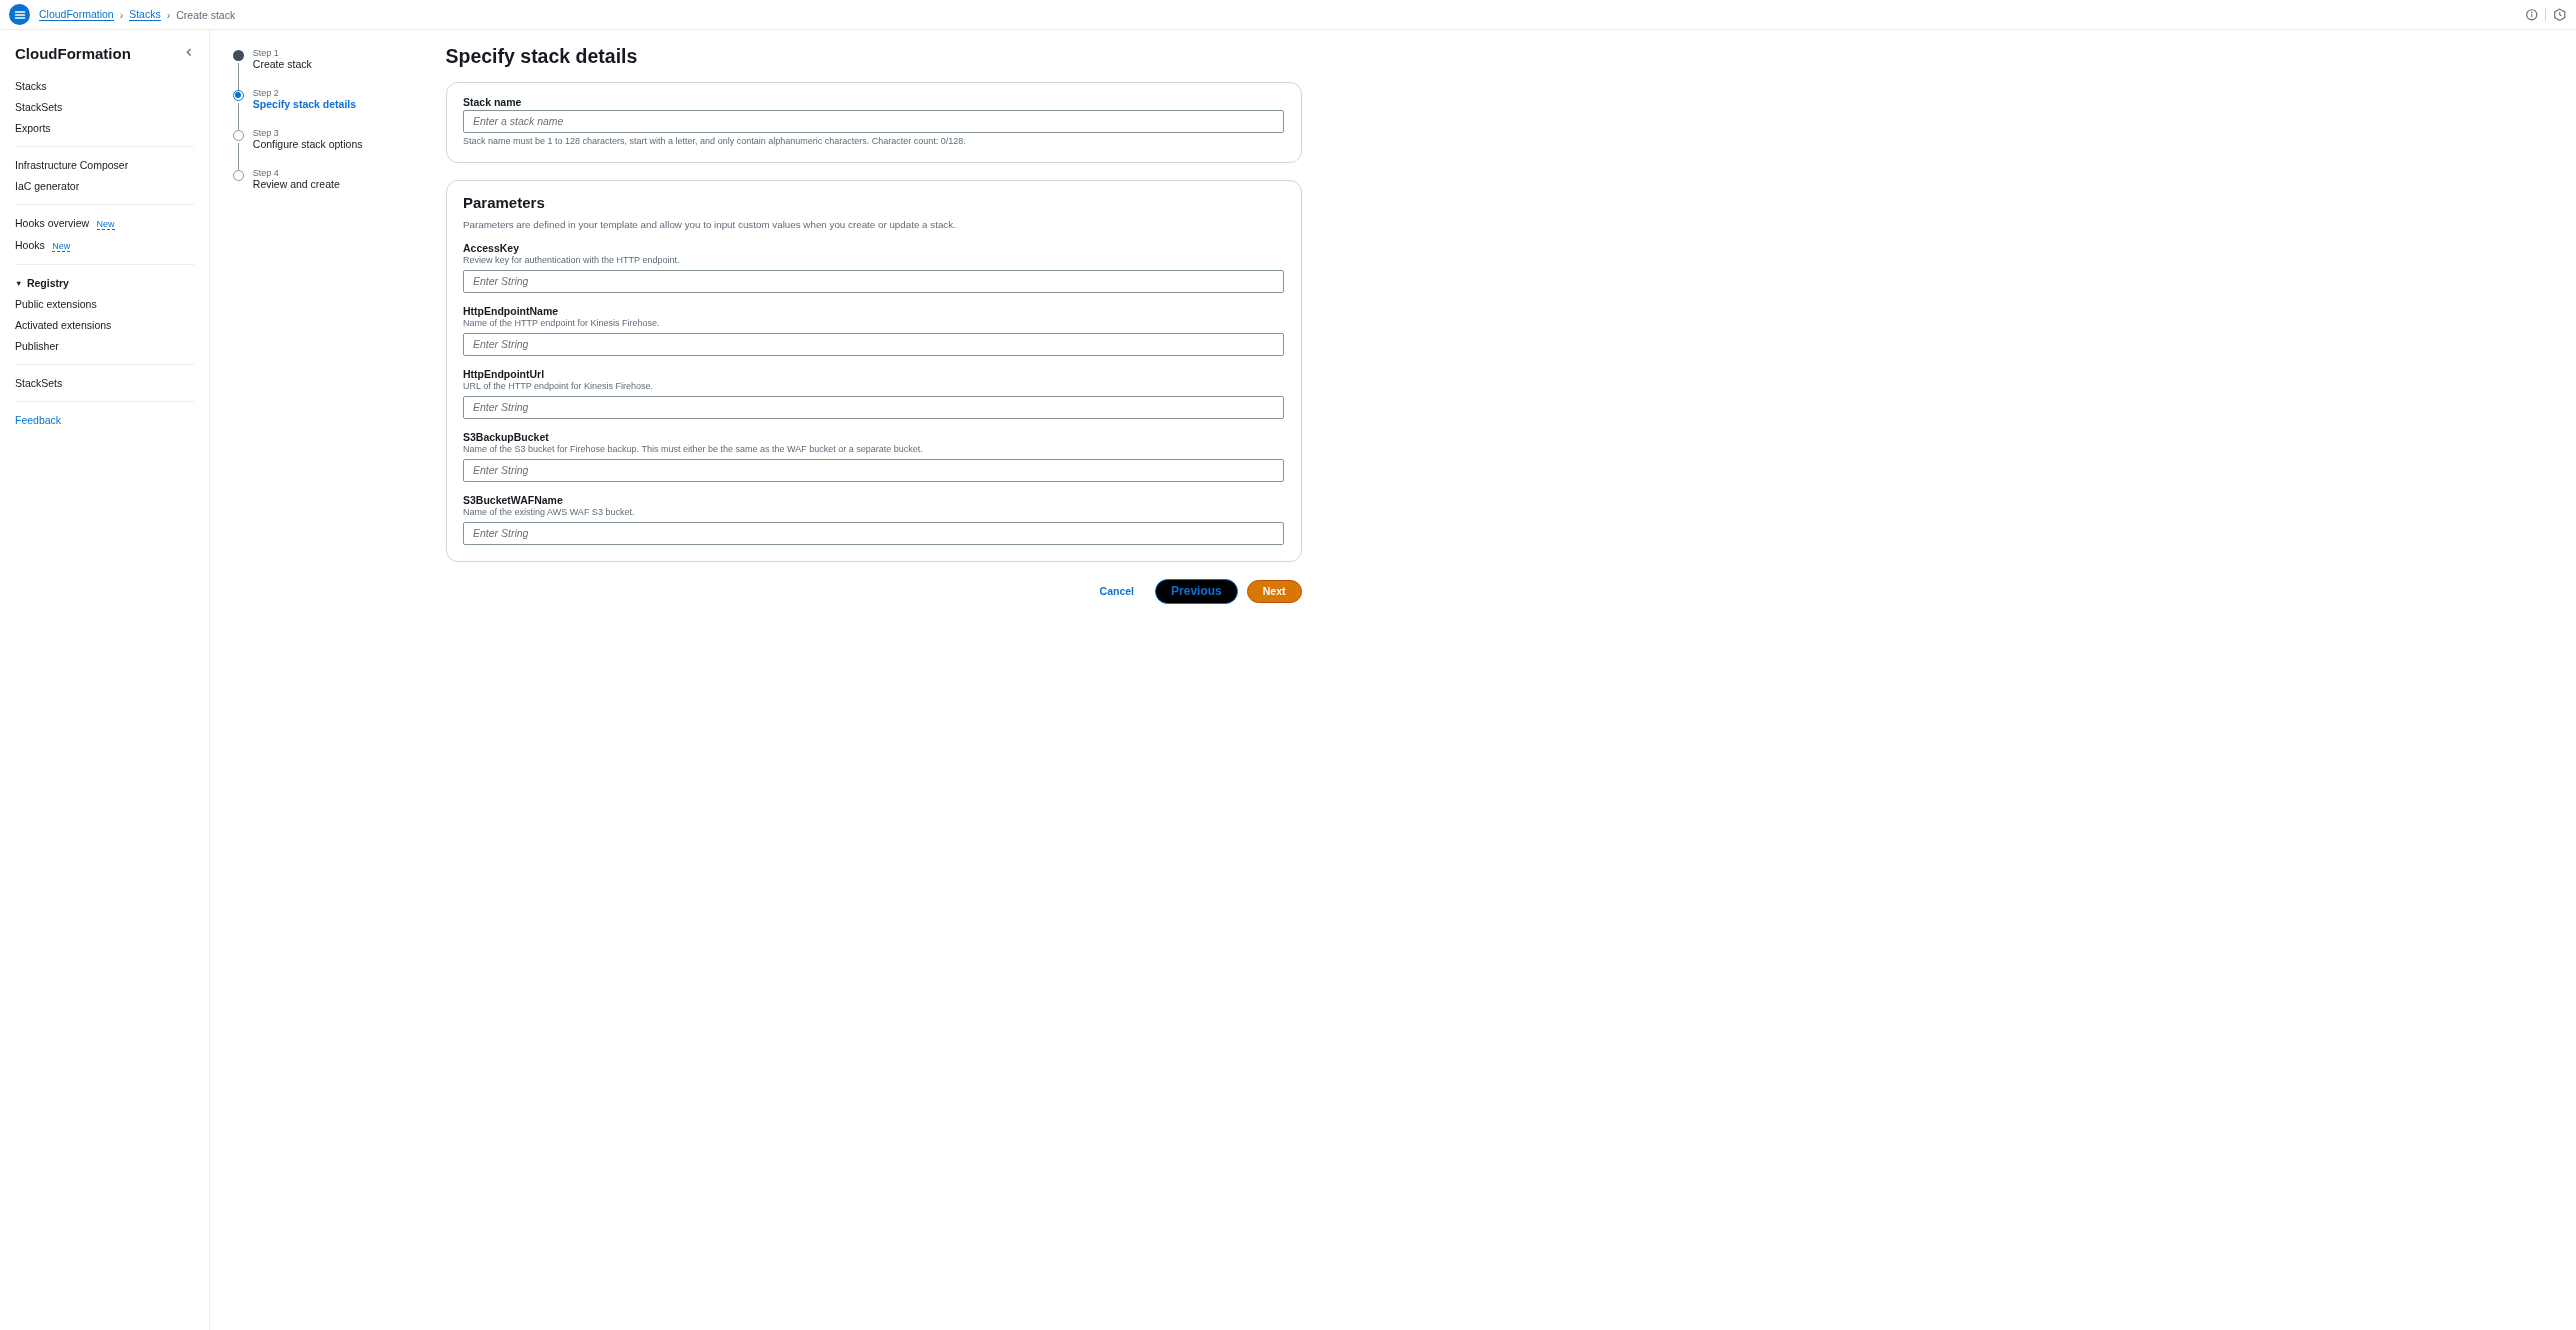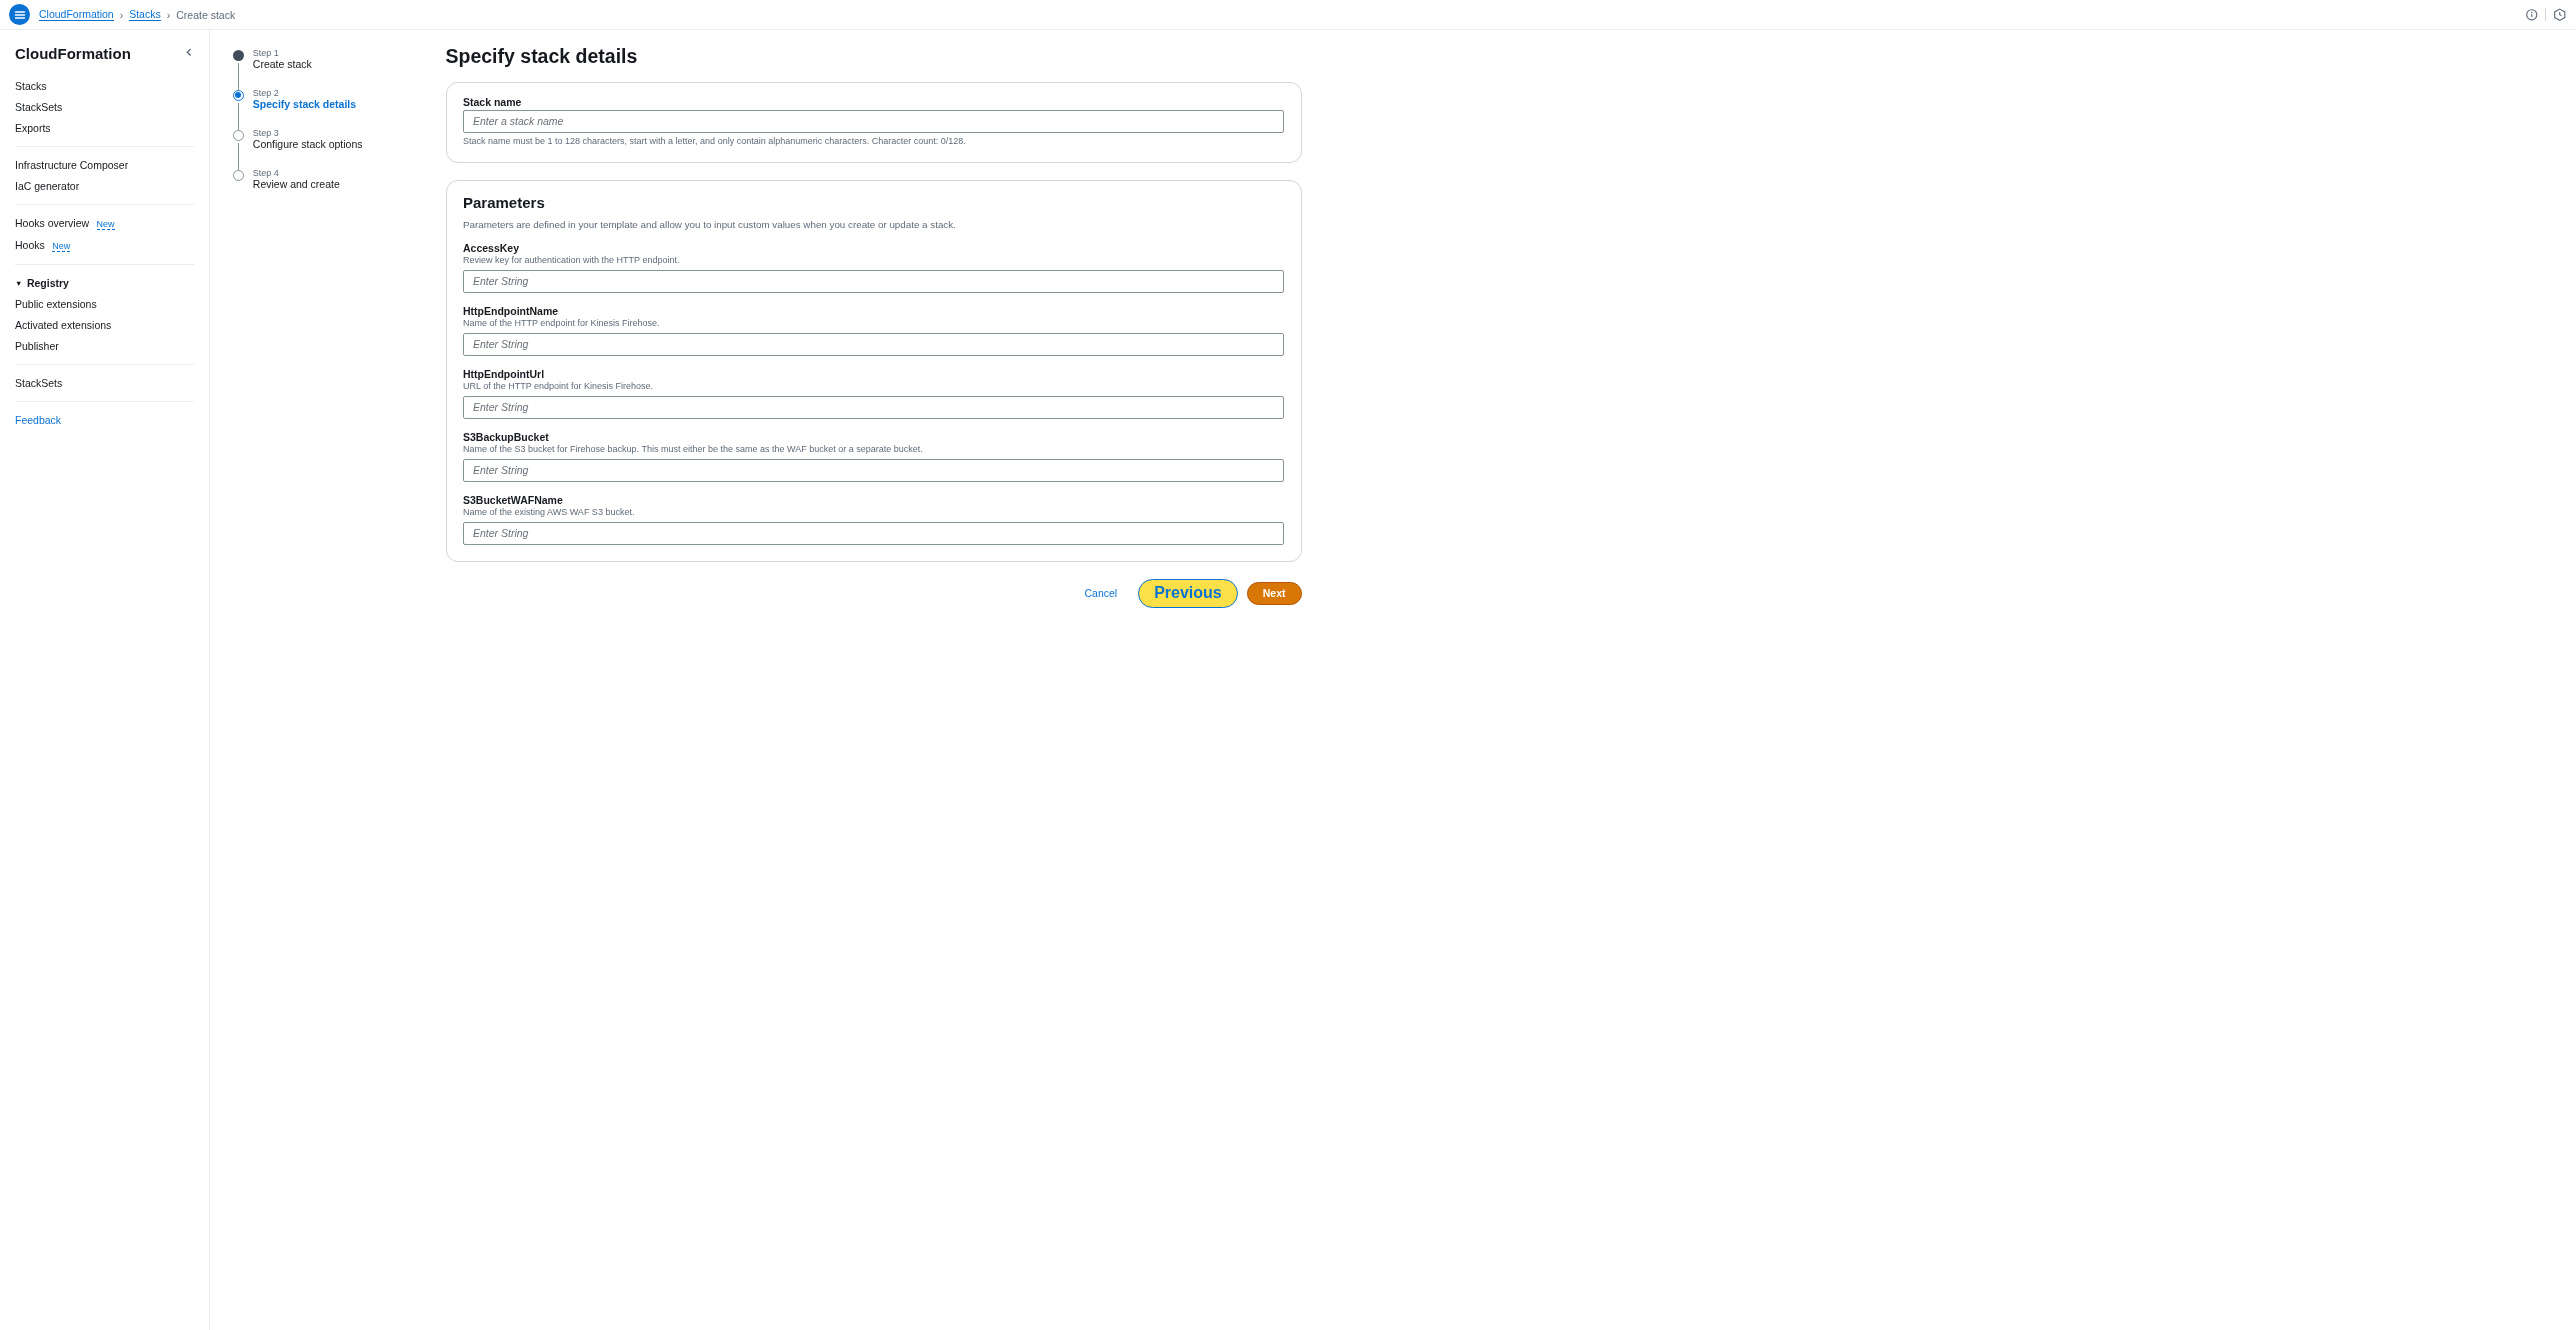--- a/index.html
+++ b/index.html
@@ -154,26 +154,26 @@
   }
   .field input::placeholder { color:#687078; font-style: italic; }
   .field-bottom-hint { font-size:9px; color:#5f6b7a; margin-top:3px; }
 
   
   .footer-btns {
     display:flex; justify-content:flex-end; gap:9px; align-items:center;
     margin-top: 7.5px;
   }
   .btn-link {
-    background:none; border:none; color:#0972d3; font-weight:400;
+    background:none; border:none; color:#0972d3; font-weight:700;
     font-size:10.5px; padding:6px 12px; cursor:pointer;
   }
   .btn-outline {
-    background:#fde047; border:1.5px solid #0972d3; color:#0972d3;
-    font-weight:700; font-size:16px; padding:4.5px 15px; border-radius:15px; cursor:pointer;
+    background:#000000; border:1.5px solid #0972d3; color:#0972d3;
+    font-weight:700; font-size:12px; padding:4.5px 15px; border-radius:15px; cursor:pointer;
   }
   .btn-primary {
     background:#d97706; border:1.5px solid #b45309; color:#fff;
     font-weight:700; font-size:10.5px; padding:4.5px 15px; border-radius:15px; cursor:pointer;
   }
 </style>
 </head>
 <body>
 
 <div class="top-bar">

